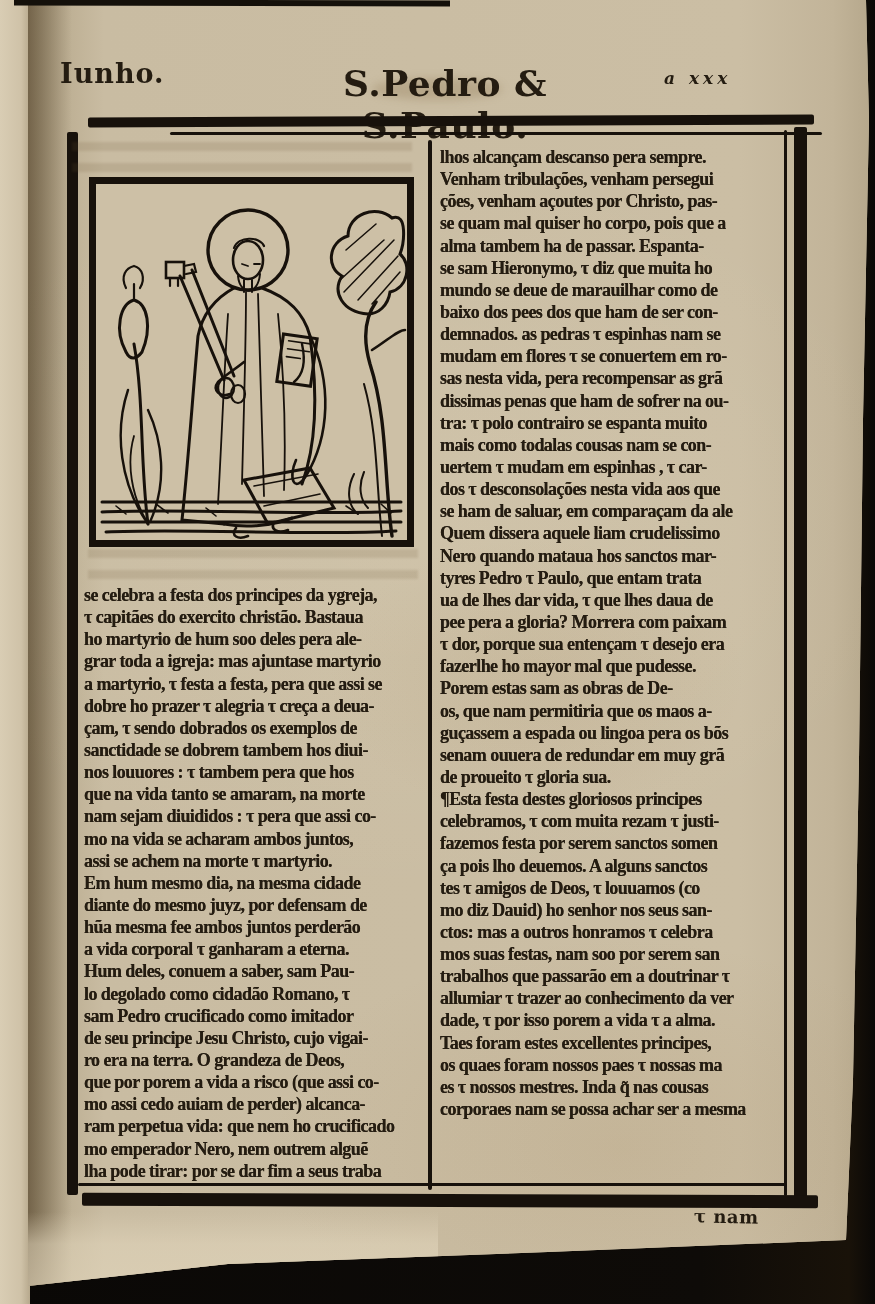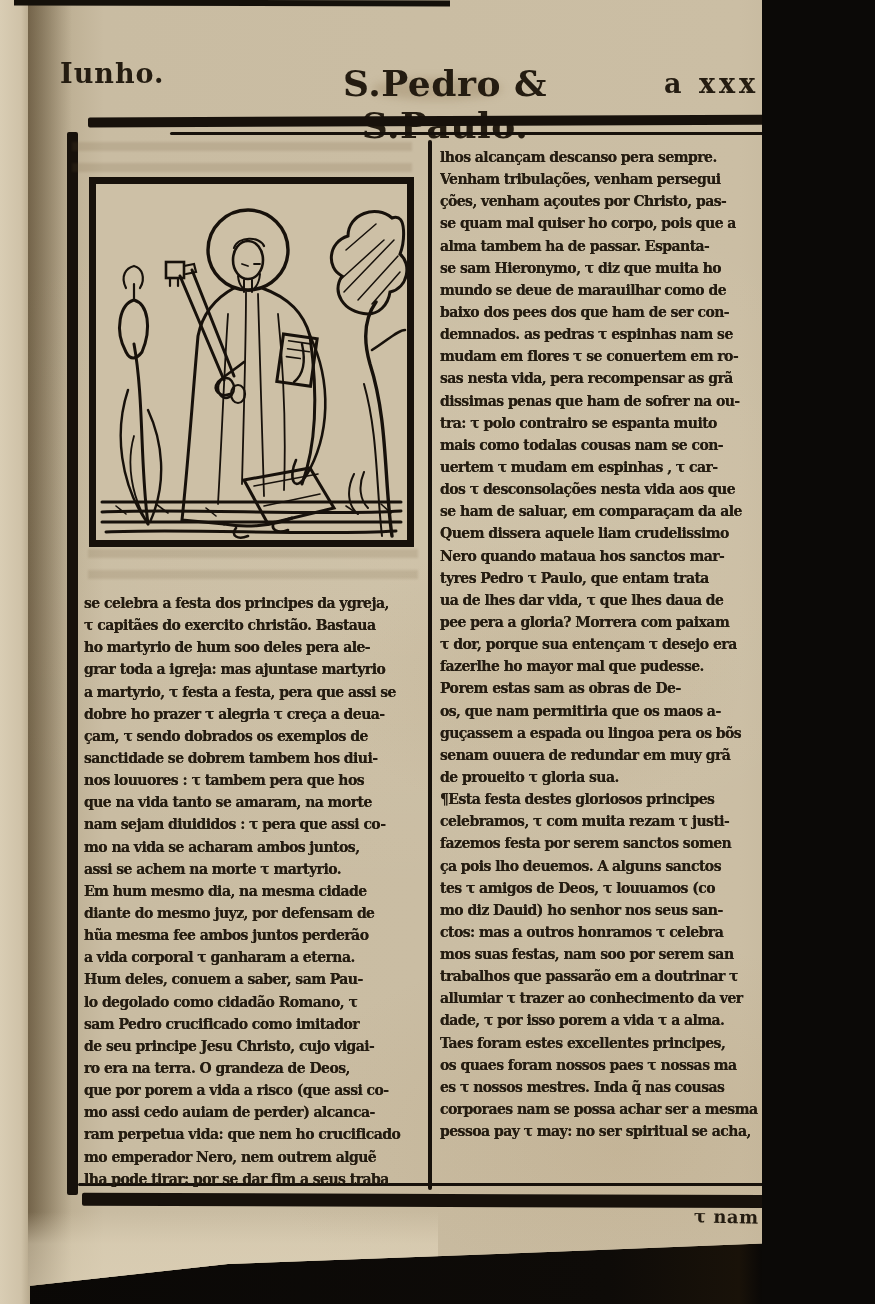--- a/index.html
+++ b/index.html
@@ -1,16 +1,16 @@
 <!DOCTYPE html>
 <html><head>
 <meta charset="utf-8">
 <style>
   html,body{margin:0;padding:0;background:#0b0907;}
-  #canvas{position:relative;width:762px;height:1304px;overflow:hidden;
+  #canvas{position:relative;width:875px;height:1304px;overflow:hidden;
     background:linear-gradient(90deg,#0a0806 0%,#0e0b08 80%,#191209 97%,#0a0806 100%);
     font-family:"DejaVu Serif","Liberation Serif",serif;}
 
   
   .prev-leaf{position:absolute;left:0;top:0;width:30px;height:1304px;
     background:linear-gradient(90deg,#d9cdb4 0%,#cfc2a8 70%,#b7a98d 100%);}
 
   
   .page{position:absolute;left:28px;top:0;width:847px;height:1304px;
     background:
@@ -26,21 +26,21 @@
     background:linear-gradient(90deg,rgba(62,46,24,.50) 0%,rgba(62,46,24,.22) 55%,rgba(62,46,24,0) 100%);}
   .under-leaf-patch{position:absolute;left:0;top:1212px;width:410px;height:80px;
     background:linear-gradient(180deg,rgba(226,214,188,.0),rgba(226,214,188,.55) 40%,rgba(226,214,188,.65));}
   .top-sliver{position:absolute;left:14px;top:0;width:436px;height:6px;background:#14100a;transform:rotate(.15deg);}
 
   .ink{color:#241c11;font-weight:700;}
 
   
   .hdr-month{position:absolute;left:60px;top:58px;font-size:27px;letter-spacing:1px;}
   .hdr-title{position:absolute;left:300px;top:62px;width:290px;text-align:center;font-size:36px;letter-spacing:.5px;}
-  .hdr-folio{position:absolute;left:664px;top:68px;font-size:27px;letter-spacing:4px;}
+  .hdr-folio{position:absolute;left:664px;top:68px;font-size:17px;letter-spacing:4px;font-style:italic;}
   .hdr-ghost{position:absolute;left:372px;top:78px;width:130px;height:22px;border-radius:50%;
     background:rgba(120,92,52,.22);filter:blur(4px);}
 
   
   .bar{position:absolute;background:#17110b;border-radius:2px;}
   .rule-top-thick{left:88px;top:116px;width:726px;height:10px;transform:rotate(-.25deg);}
   .rule-top-thin{left:170px;top:132px;width:652px;height:3px;}
   .frame-left{left:67px;top:132px;width:11px;height:1063px;}
   .col-divider{left:428px;top:140px;width:4px;height:1050px;}
   .frame-right-thin{left:784px;top:130px;width:3px;height:1066px;}
@@ -53,23 +53,23 @@
     background:repeating-linear-gradient(180deg,rgba(104,82,50,.28) 0 9px,rgba(104,82,50,0) 9px 21px);}
   .ghost-above{left:72px;top:142px;width:340px;height:36px;}
   .ghost-below{left:88px;top:549px;width:330px;height:32px;}
 
   
   .woodcut{position:absolute;left:89px;top:177px;width:325px;height:370px;
     border:7px solid #17110b;box-sizing:border-box;background:#cdc0a6;}
   .woodcut svg{display:block;width:100%;height:100%;}
 
   
-  .col{position:absolute;font-size:14px;letter-spacing:-0.55px;line-height:22.15px;
-    white-space:nowrap;overflow:hidden;text-shadow:0 0 .6px rgba(36,28,17,.85);}
-  .col-left{left:84px;top:584px;width:344px;height:602px;margin-top:8px;}
+  .col{position:absolute;font-size:18px;letter-spacing:-0.55px;line-height:22.15px;
+    white-space:nowrap;overflow:hidden;text-shadow:0 0 .6px rgba(36,28,17,.85);font-family:Liberation Serif, serif;}
+  .col-left{left:84px;top:584px;width:344px;height:602px;}
   .col-right{left:440px;top:146px;width:344px;height:1042px;}
   .col .text-line{height:22.15px;overflow:hidden;}
 
   .catchword{position:absolute;left:694px;top:1206px;font-size:18px;letter-spacing:.5px;transform:rotate(1.2deg);}
 </style>
 </head>
 <body>
 
 <div id="canvas">
 
@@ -223,18 +223,17 @@
       <div class="text-line">mo diz Dauid) ho senhor nos seus san-</div>
       <div class="text-line">ctos: mas a outros honramos τ celebra</div>
       <div class="text-line">mos suas festas, nam soo por serem san</div>
       <div class="text-line">trabalhos que passarão em a doutrinar τ</div>
       <div class="text-line">allumiar τ trazer ao conhecimento da ver</div>
       <div class="text-line">dade, τ por isso porem a vida τ a alma.</div>
       <div class="text-line">Taes foram estes excellentes principes,</div>
       <div class="text-line">os quaes foram nossos paes τ nossas ma</div>
       <div class="text-line">es τ nossos mestres. Inda q̃ nas cousas</div>
       <div class="text-line">corporaes nam se possa achar ser a mesma</div>
-      <div class="text-line">pessoa pay τ may: no ser spiritual se acha,</div>
     </div>
 
   <div class="ink catchword">τ nam</div>
 
 </div>
 
 </body></html>

